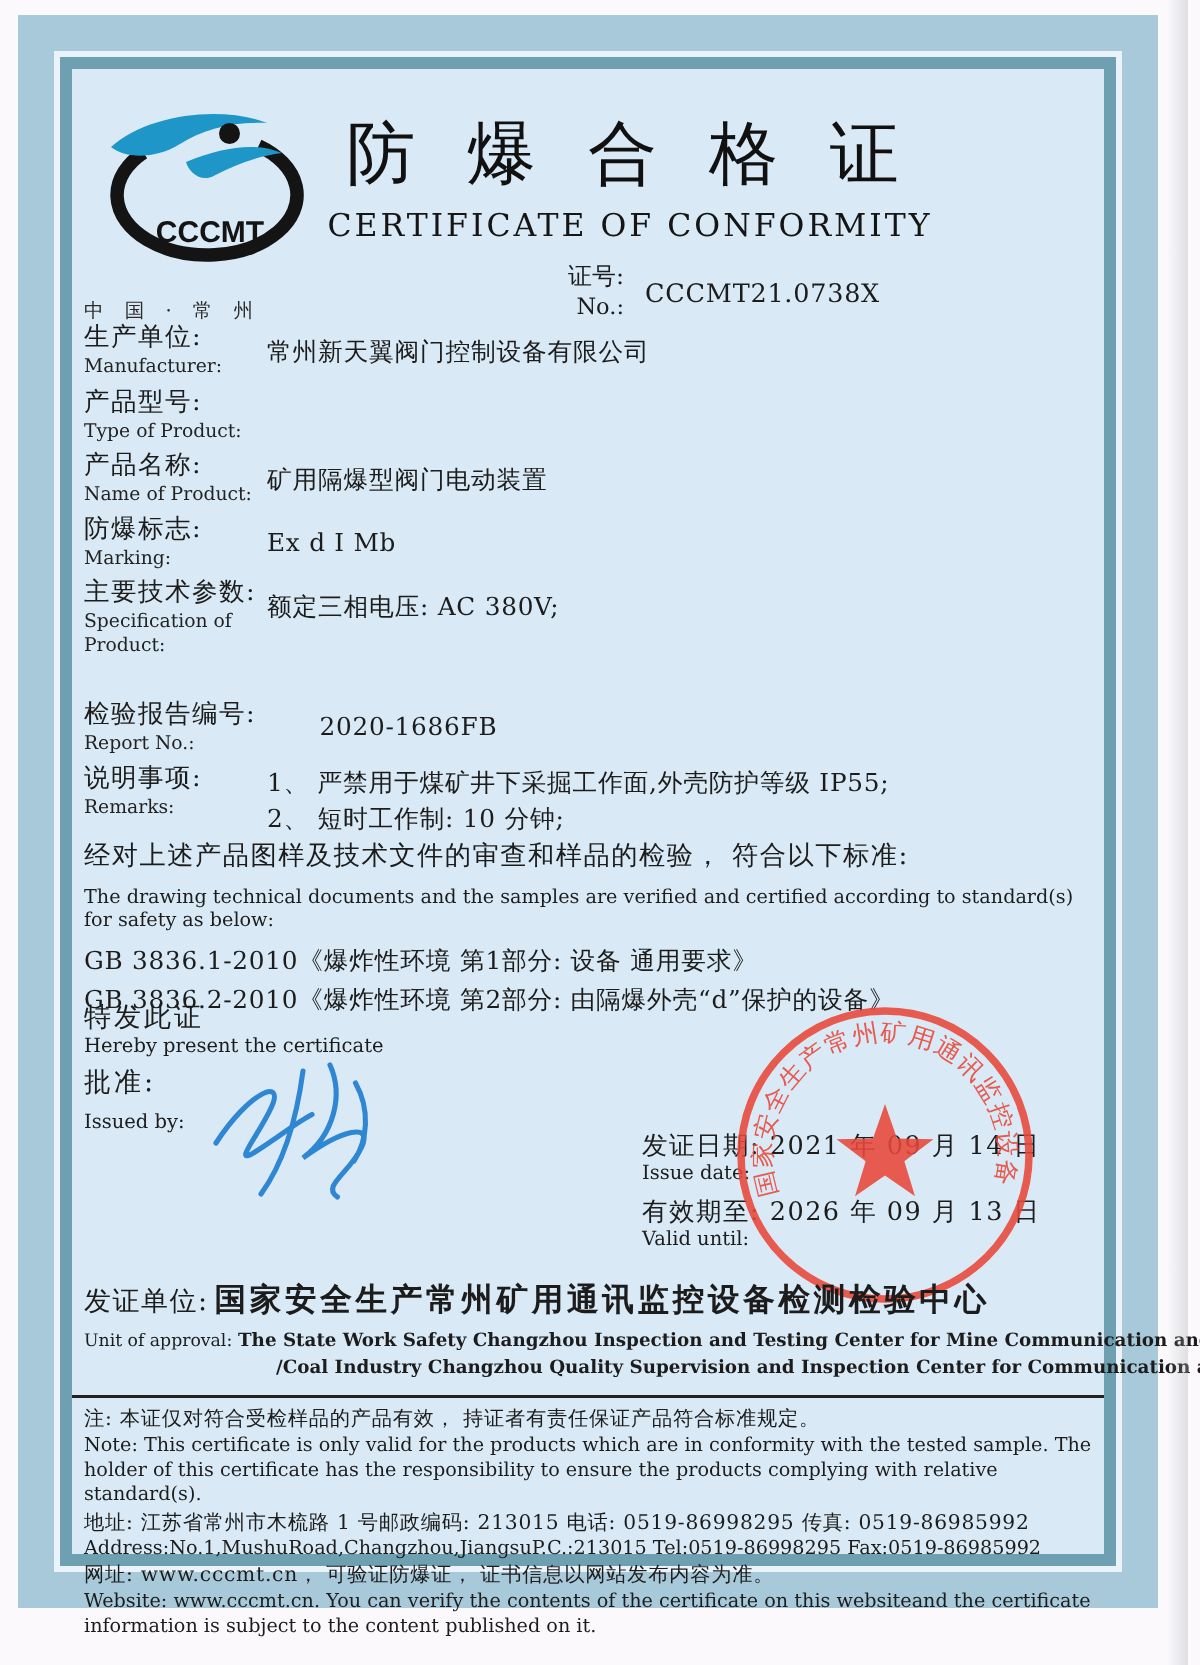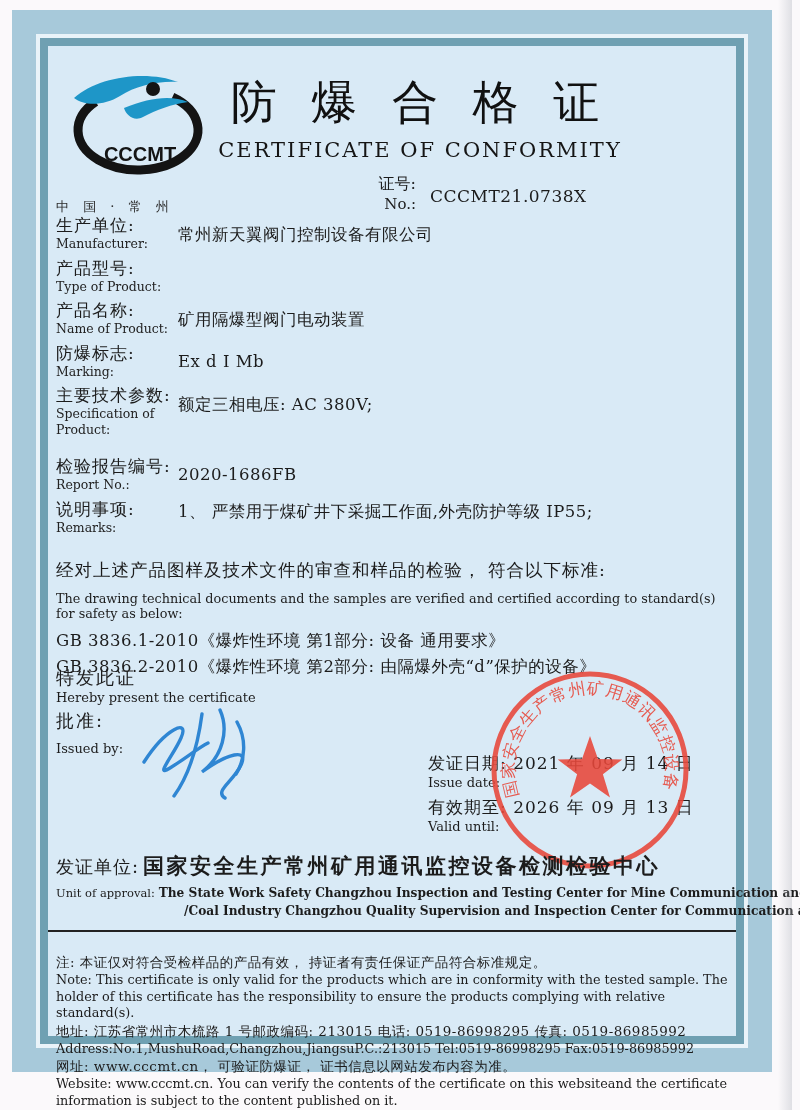--- a/index.html
+++ b/index.html
@@ -22,21 +22,21 @@
   .title-en { position:absolute; left:112px; top:92px; width:520px; text-align:center;
               font-size:21px; letter-spacing:2px; color:#151515; white-space:nowrap; }
   .certno-labels { position:absolute; left:318px; top:128px; text-align:right; width:50px; }
   .certno-labels .zh { font-size:16px; }
   .certno-labels .en { font-size:15px; }
   .certno-value { position:absolute; left:382px; top:140px; font-size:17px; letter-spacing:.5px; }
 
   
   .fields { position:absolute; left:8px; right:8px; top:168px; }
   .row { display:flex; min-height:42.5px; align-items:flex-start; }
-  .row.gap-above { margin-top:17px; }
+  .row.gap-above { margin-top:27px;gap:35px; }
   .lbl { width:122px; flex:0 0 122px; }
   .lbl .zh { font-size:17px; line-height:22px; letter-spacing:1px; }
   .lbl .en { font-size:12.5px; line-height:16px; color:#222; }
   .val { font-size:16.5px; padding-top:10px; letter-spacing:.5px; }
   .val.twolines { padding-top:2px; line-height:24px; }
 
   
   .standards { position:absolute; left:8px; right:8px; top:512px; }
   .standards .s-zh { font-size:17.5px; letter-spacing:1px; margin-bottom:9px; }
   .standards .s-en { font-size:12.8px; margin-bottom:7px; }
@@ -62,21 +62,21 @@
   .approval .alabel { font-size:18px; letter-spacing:1px; flex:0 0 auto; }
   .approval .aname { font-size:21px; font-weight:bold; letter-spacing:2.5px; margin-left:4px; }
   .approval .l2 { padding-left:112px; font-size:21px; font-weight:bold; letter-spacing:2.5px; margin-top:2px; white-space:nowrap; }
   .approval .e1 { margin-top:6px; font-size:12.2px; white-space:nowrap; }
   .approval .e1 .elabel { font-weight:normal; font-size:11.5px; }
   .approval .e1 b, .approval .e2 { font-weight:bold; }
   .approval .e2 { margin-top:4px; padding-left:128px; font-size:12.2px; white-space:nowrap; }
   .sepline { position:absolute; left:0; right:0; top:884px; border-top:2px solid #222; }
 
   
-  .note { position:absolute; left:8px; right:6px; top:892px;margin-top:16px; }
+  .note { position:absolute; left:8px; right:6px; top:892px; }
   .note .n-zh { font-size:13.5px; line-height:17px; letter-spacing:.5px; }
   .note .n-en { font-size:12.8px; line-height:16.5px; }
   .note > div { margin-bottom:1px; }
 </style>
 </head>
 <body>
 
 <div class="page">
   <div class="band">
     <div class="gap">
@@ -143,20 +143,21 @@
               </div>
               <div class="val">2020-1686FB</div>
             </div>
             <div class="row">
               <div class="lbl">
                 <div class="zh">说明事项:</div>
                 <div class="en">Remarks:</div>
               </div>
               <div class="val twolines">
                 <div>1、 严禁用于煤矿井下采掘工作面,外壳防护等级 IP55;</div>
+                <div>2、 短时工作制: 10 分钟;</div>
               </div>
             </div>
           </div>
 
           <div class="standards">
             <div class="s-zh">经对上述产品图样及技术文件的审查和样品的检验， 符合以下标准:</div>
             <div class="s-en">The drawing technical documents and the samples are verified and certified according to standard(s) for safety as below:</div>
             <div class="s-item">GB 3836.1-2010《爆炸性环境 第1部分: 设备 通用要求》</div>
             <div class="s-item">GB 3836.2-2010《爆炸性环境 第2部分: 由隔爆外壳“d”保护的设备》</div>
           </div>

